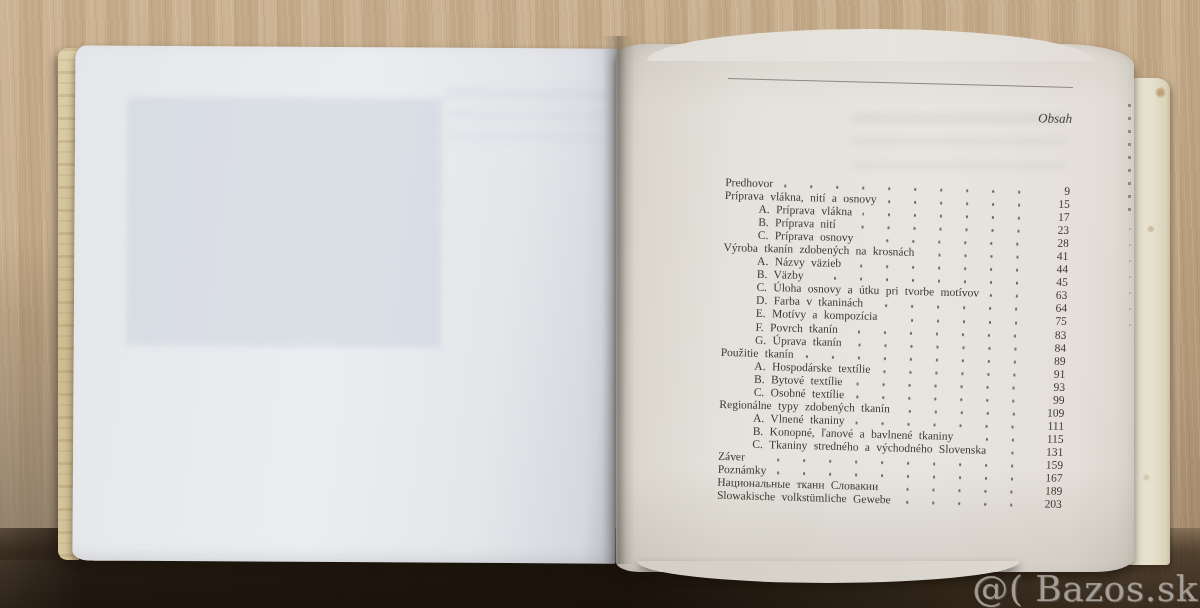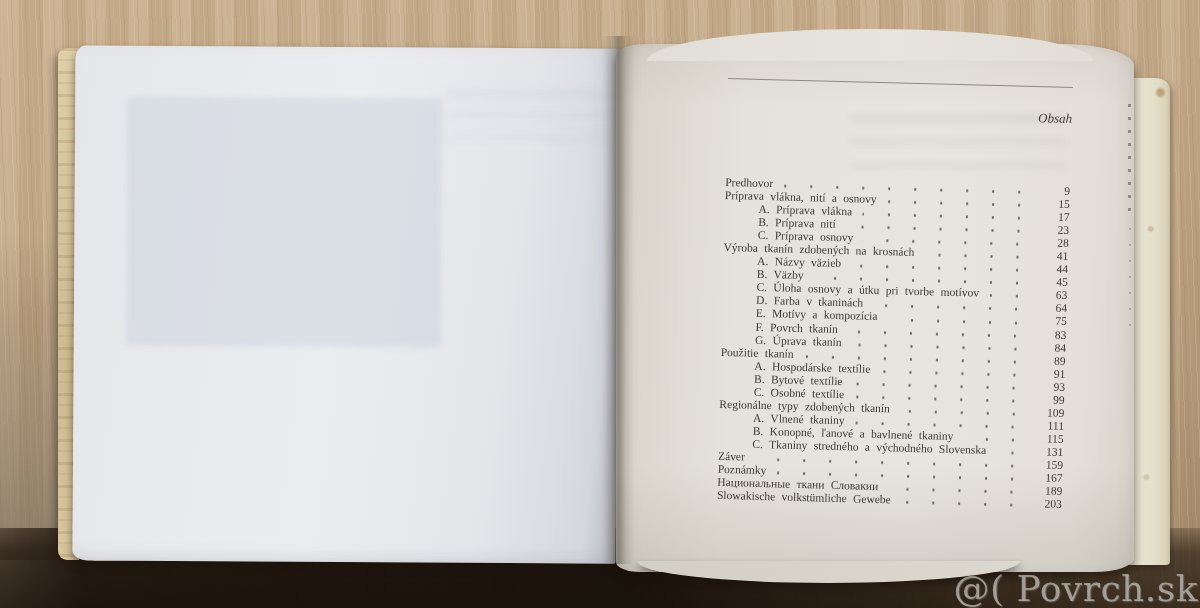--- a/index.html
+++ b/index.html
@@ -298,14 +298,14 @@
             <span class="toc-label">Slowakische volkstümliche Gewebe</span>
             <span class="toc-leader"></span>
             <span class="toc-page">203</span>
           </div>
         </div>
     </div>
   </div>
 
   <div class="gutter"></div>
 
-  <div class="watermark">@( Povrch.sk</div>
+  <div class="watermark">@( Bazos.sk</div>
 </div>
 
 </body></html>

